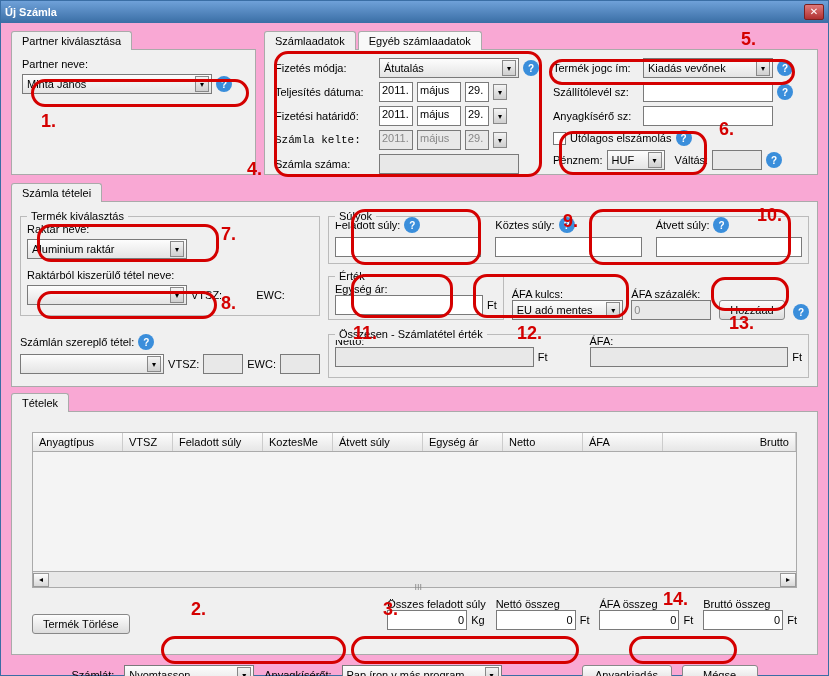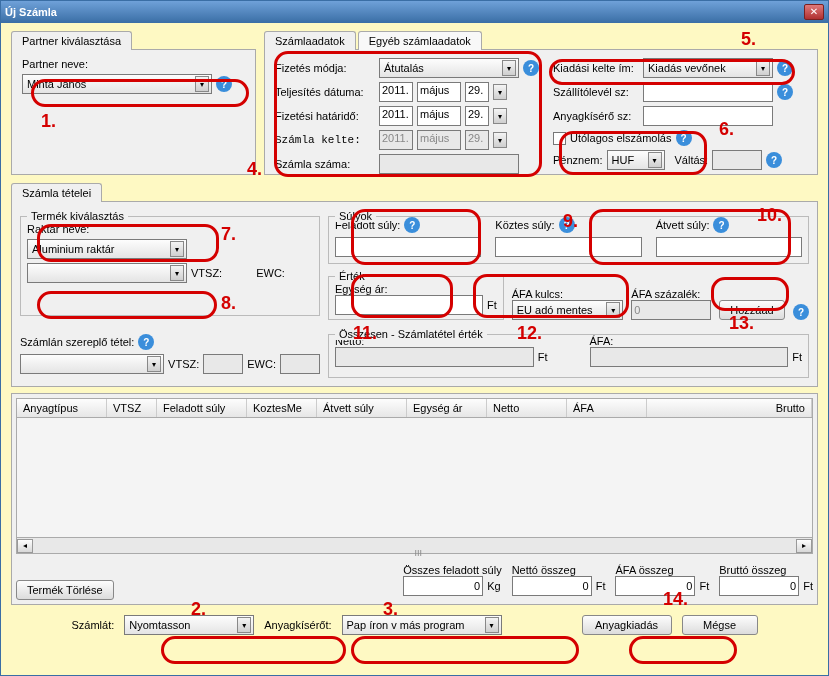--- a/index.html
+++ b/index.html
@@ -1,17 +1,17 @@
 <!DOCTYPE html>
 <html><head>
 <meta charset="utf-8">
 <style>
   * { box-sizing: border-box; font-family: Tahoma, Arial, sans-serif; font-size: 11px; }
   body { margin: 0; background: #fff; }
-  .window { width: 829px; height: 676px; border: 1px solid #3a6ea5; background: #fef9c3; position: relative; }
+  .window { width: 829px; height: 676px; border: 1px solid #3a6ea5; background: #f9a8d4; position: relative; }
   .titlebar { height: 22px; background: linear-gradient(#6fa1d9,#3a6ea5); color: #fff; display: flex; align-items: center; padding: 0 4px; justify-content: space-between; }
   .titlebar .title { font-weight: bold; }
   .close-btn { width: 20px; height: 16px; background: linear-gradient(#e07a7a,#b03030); border: 1px solid #7a2020; color: #fff; text-align: center; line-height: 14px; font-size: 10px; border-radius: 2px; cursor: pointer; }
   .content { padding: 8px 10px; }
   .upper-row { display: flex; gap: 8px; }
 
   .tabstrip { display: flex; margin-bottom: -1px; position: relative; z-index: 2; }
   .tab { padding: 3px 10px; border: 1px solid #aaa; background: #f8f8f8; border-bottom: none; border-radius: 3px 3px 0 0; margin-right: 2px; cursor: pointer; }
   .tab.active { background: #f0f0f0; }
   .tabbody { border: 1px solid #aaa; background: #f0f0f0; padding: 8px 10px; position: relative; }
@@ -113,21 +113,21 @@
                 <span class="datearrow">▾</span>
               </div>
               <div class="row">
                   <span class="lbl" style="width:100px;">Számla száma:</span>
                 <input class="field ro" style="width: 140px;">
               </div>
             </div>
 
             <div style="flex:1;">
               <div class="row">
-                  <span class="lbl" style="width:86px;">Kiadási kelte ím:</span>
+                  <span class="lbl" style="width:86px;">Termék jogc ím:</span>
                 <div class="combo" style="width:130px;">
                     <span class="cval">Kiadás vevőnek</span>
                     <span class="arrow">▾</span>
                   </div>
                 <span class="help">?</span>
               </div>
               <div class="row">
                   <span class="lbl" style="width:86px;">Szállítólevél sz:</span>
                 <input class="field" style="width: 130px;">
                 <span class="help">?</span>
@@ -167,20 +167,23 @@
           <div class="group" style="width:300px; height:100px;">
             <span class="group-title">Termék kiválasztás</span>
             <div class="row">
                 <span class="lbl">Raktár neve:</span>
               </div>
             <div class="row">
               <div class="combo" style="width:160px;">
                   <span class="cval">Aluminium raktár</span>
                   <span class="arrow">▾</span>
                 </div>
+            </div>
+            <div class="row" style="margin-top:10px;">
+              <span class="lbl" style="width:0; overflow:visible;">Raktárból kiszerülő tétel neve:</span>
             </div>
             <div class="row">
               <div class="combo" style="width:160px;">
                   <span class="cval"></span>
                   <span class="arrow">▾</span>
                 </div>
               <span class="lbl">VTSZ:</span>
               <span class="lbl" style="margin-left:30px;">EWC:</span>
             </div>
           </div>
@@ -265,21 +268,24 @@
                   <input class="field ro" style="flex: 1 1 0%;">
                   <span class="lbl">Ft</span>
                 </div></div>
           </div>
 
         </div>
       </div>
     </div>
 
     <div style="margin-top:6px;">
-      <div class="tabbody" style="padding:4px;">
+      <div class="tabstrip">
+          <div class="tab active">Tételek</div>
+        </div>
+      <div class="tabbody" style="padding:20px;">
         <div class="tbl-head">
           <div style="width:90px;">Anyagtípus</div>
           <div style="width:50px;">VTSZ</div>
           <div style="width:90px;">Feladott súly</div>
           <div style="width:70px;">KoztesMe</div>
           <div style="width:90px;">Átvett súly</div>
           <div style="width:80px;">Egység ár</div>
           <div style="width:80px;">Netto</div>
           <div style="width:80px;">ÁFA</div>
           <div style="flex:1; text-align:right;">Brutto</div>

